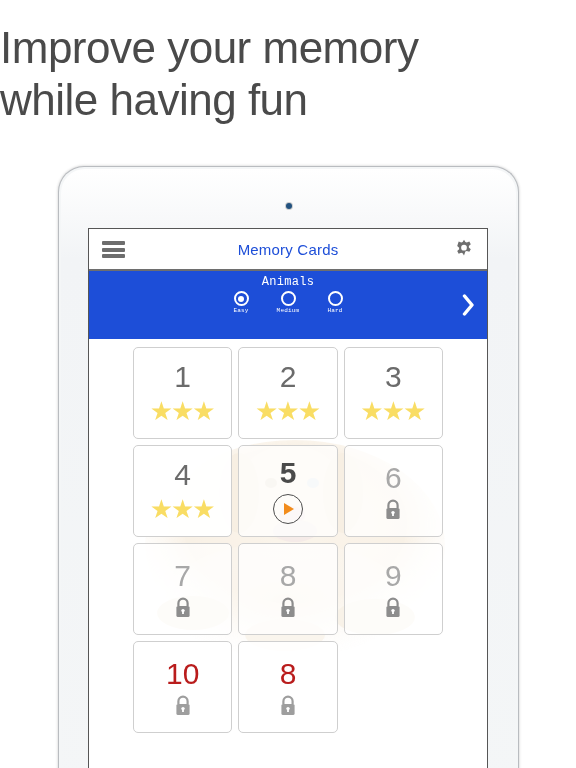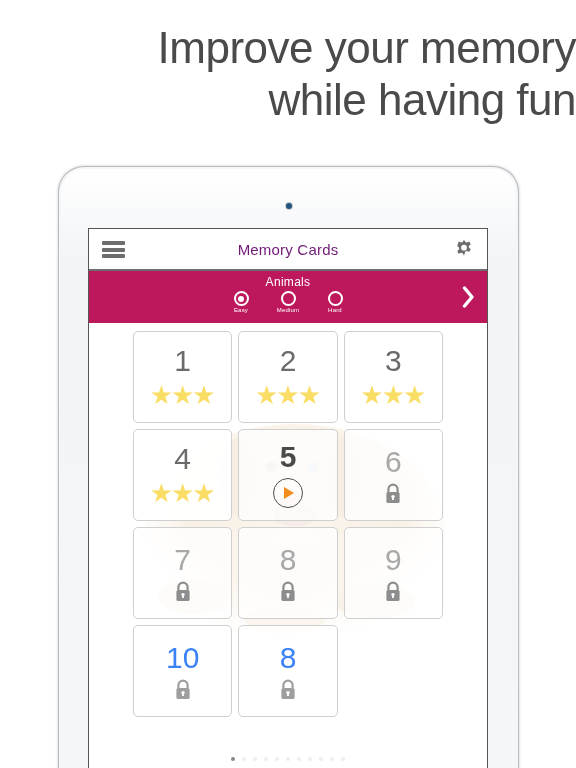--- a/index.html
+++ b/index.html
@@ -14,21 +14,21 @@
     overflow: hidden;
     position: relative;
   }
 
   
   .headline {
     position: absolute;
     top: 22px;
     left: 0;
     width: 576px;
-    text-align: right;
+    text-align: left;
     color: #4a4a4a;
     font-size: 44px;
     line-height: 52px;
     font-weight: 400;
     letter-spacing: -0.5px;
     white-space: pre-line;
   }
 
   
   .tablet {
@@ -99,37 +99,38 @@
   .hamburger i {
     display: block;
     height: 4px;
     background: #6d6d6d;
     border-radius: 1px;
   }
   .app-title {
     width: 100%;
     text-align: center;
     font-size: 15px;
-    color: #701a75;
+    color: #1d4ed8;
     letter-spacing: 0.2px;
   }
   .gear {
     position: absolute;
     right: 12px;
     top: 9px;
     width: 22px;
     height: 22px;
   }
 
   
   .catbar {
     position: relative;
-    height: 52px;
-    background: #be185d;
+    height: 68px;
+    background: #1d4ed8;
     color: #ffffff;
+    font-family: Liberation Mono, monospace;
   }
   .cat-name {
     text-align: center;
     font-size: 12px;
     padding-top: 4px;
     letter-spacing: 0.3px;
   }
   .difficulty {
     display: flex;
     justify-content: center;
@@ -211,21 +212,21 @@
   .card.done { background: rgba(255,255,255,0.94); }
   .card.future { background: rgba(255,255,255,0.86); }
   .card .num {
     font-size: 30px;
     font-weight: 400;
     color: #6b6b6b;
     line-height: 1;
     margin-bottom: 6px;
   }
   .card.locked .num { color: #a8a8a8; }
-  .card.future .num { color: #3b82f6; }
+  .card.future .num { color: #b91c1c; }
   .card.current .num { color: #4a4a4a; font-weight: 700; }
   .stars {
     display: flex;
     gap: 0px;
     line-height: 1;
   }
   .stars span {
     font-size: 26px;
     color: #f9dd64;
     display: block;

